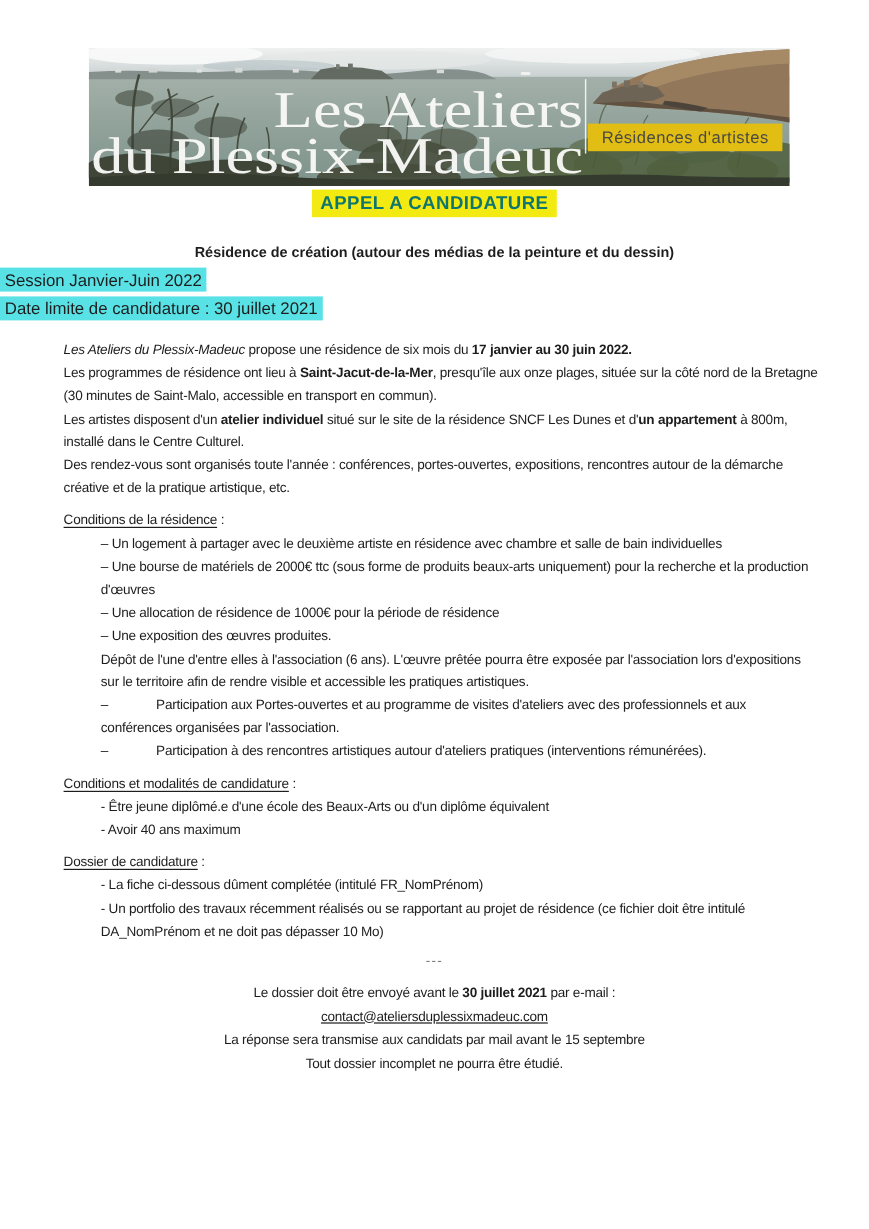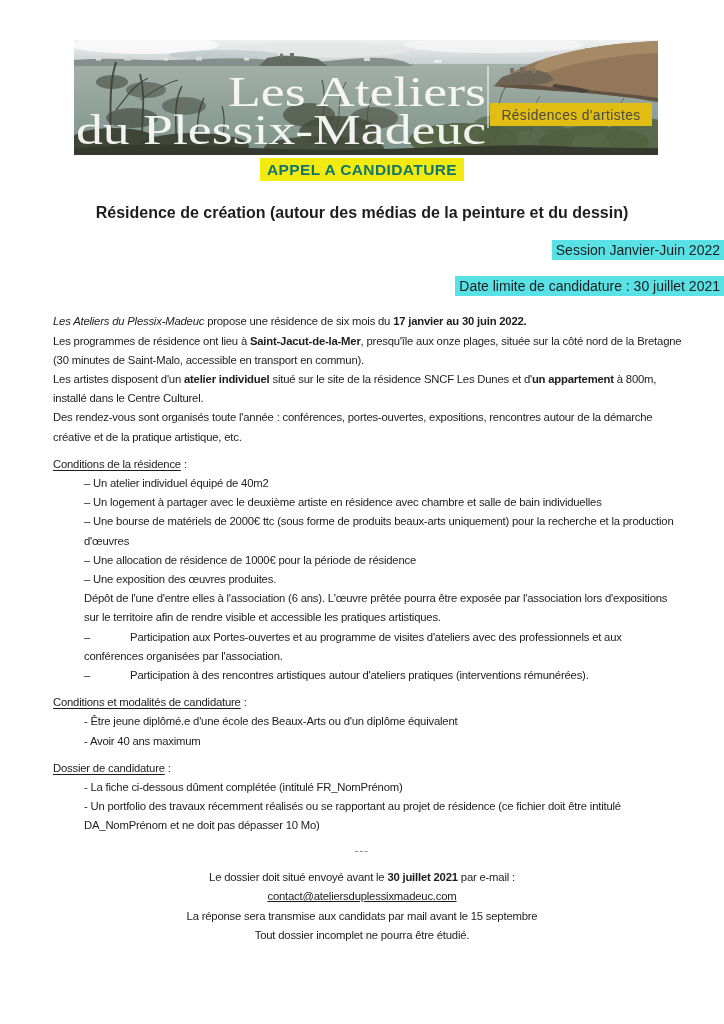--- a/index.html
+++ b/index.html
@@ -10,22 +10,22 @@
   
   .photo-wrap{width:584px;height:115px;margin:40px 0 0 74px;}
   svg.photo{display:block;width:584px;height:115px;}
   
   .banner-row{text-align:center;margin-top:3px;}
   .banner{
     display:inline-block;background:#f2ea10;color:#0f766e;font-weight:bold;
     font-size:15.5px;line-height:1.25;padding:2px 7px;letter-spacing:.4px;
   }
   
-  .doc-title{text-align:center;margin-top:21px;font-weight:bold;font-size:16px;line-height:1.35;}
-  .hl-row{text-align:right;margin-top:16px;font-size:14px;line-height:1.3;}
+  .doc-title{text-align:center;margin-top:21px;font-weight:bold;font-size:12px;line-height:1.35;}
+  .hl-row{text-align:left;margin-top:4px;font-size:14px;line-height:1.3;}
   .hl{background:#59e2e6;padding:1px 4px;display:inline-block;}
   
   .content{margin:16px 42px 0 53px;font-size:11.3px;line-height:19.2px;letter-spacing:-0.2px;}
   .content p{margin:0;padding:0;}
   .section{margin-top:8px;}
   .heading{margin:0;}
   .heading .u{text-decoration:underline;text-underline-offset:2px;}
   .item{padding-left:31px;}
   
   .sep{text-align:center;margin-top:8px;color:#777777;font-size:11.3px;letter-spacing:1px;}
@@ -143,21 +143,20 @@
   <div class="hl-row"><span class="hl">Date limite de candidature : 30 juillet 2021</span></div>
 
   <div class="content">
     <p><span style="font-style: italic;">Les Ateliers du Plessix-Madeuc</span><span> propose une résidence de six mois du </span><span style="font-weight: bold;">17 janvier au 30 juin 2022.</span></p>
     <p><span>Les programmes de résidence ont lieu à </span><span style="font-weight: bold;">Saint-Jacut-de-la-Mer</span><span>, presqu'île aux onze plages, située sur la côté nord de la Bretagne (30 minutes de Saint-Malo, accessible en transport en commun).</span></p>
     <p><span>Les artistes disposent d'un </span><span style="font-weight: bold;">atelier individuel</span><span> situé sur le site de la résidence SNCF Les Dunes et d'</span><span style="font-weight: bold;">un appartement</span><span> à 800m, installé dans le Centre Culturel.</span></p>
     <p><span>Des rendez-vous sont organisés toute l'année : conférences, portes-ouvertes, expositions, rencontres autour de la démarche créative et de la pratique artistique, etc.</span></p>
 
     <div class="section">
       <p class="heading"><span class="u">Conditions de la résidence</span><span> :</span></p>
-      <div class="item"><span>– Un atelier individuel équipé de 40m2</span></div>
       <div class="item"><span>– Un logement à partager avec le deuxième artiste en résidence avec chambre et salle de bain individuelles</span></div>
       <div class="item"><span>– Une bourse de matériels de 2000€ ttc (sous forme de produits beaux-arts uniquement) pour la recherche et la production d'œuvres</span></div>
       <div class="item"><span>– Une allocation de résidence de 1000€ pour la période de résidence</span></div>
       <div class="item"><span>– Une exposition des œuvres produites.</span></div>
       <div class="item"><span>Dépôt de l'une d'entre elles à l'association (6 ans). L'œuvre prêtée pourra être exposée par l'association lors d'expositions sur le territoire afin de rendre visible et accessible les pratiques artistiques.</span></div>
       <div class="item"><span>–</span><span style="display: inline-block; width: 40px;"></span><span>Participation aux Portes-ouvertes et au programme de visites d'ateliers avec des professionnels et aux conférences organisées par l'association.</span></div>
       <div class="item"><span>–</span><span style="display: inline-block; width: 40px;"></span><span>Participation à des rencontres artistiques autour d'ateliers pratiques (interventions rémunérées).</span></div>
     </div>
 
     <div class="section">
@@ -169,19 +168,19 @@
     <div class="section">
       <p class="heading"><span class="u">Dossier de candidature</span><span> :</span></p>
       <div class="item"><span>- La fiche ci-dessous dûment complétée (intitulé FR_NomPrénom)</span></div>
       <div class="item"><span>- Un portfolio des travaux récemment réalisés ou se rapportant au projet de résidence (ce fichier doit être intitulé DA_NomPrénom et ne doit pas dépasser 10 Mo)</span></div>
     </div>
   </div>
 
   <div class="sep">---</div>
 
   <div class="footer">
-    <div><span>Le dossier doit situé envoyé avant le </span><span style="font-weight: bold;">30 juillet 2021</span><span> par e-mail :</span></div>
+    <div><span>Le dossier doit être envoyé avant le </span><span style="font-weight: bold;">30 juillet 2021</span><span> par e-mail :</span></div>
     <div><span class="email-link">contact@ateliersduplessixmadeuc.com</span></div>
     <div>La réponse sera transmise aux candidats par mail avant le 15 septembre</div>
     <div>Tout dossier incomplet ne pourra être étudié.</div>
   </div>
 
 </div>
 
 </body></html>

